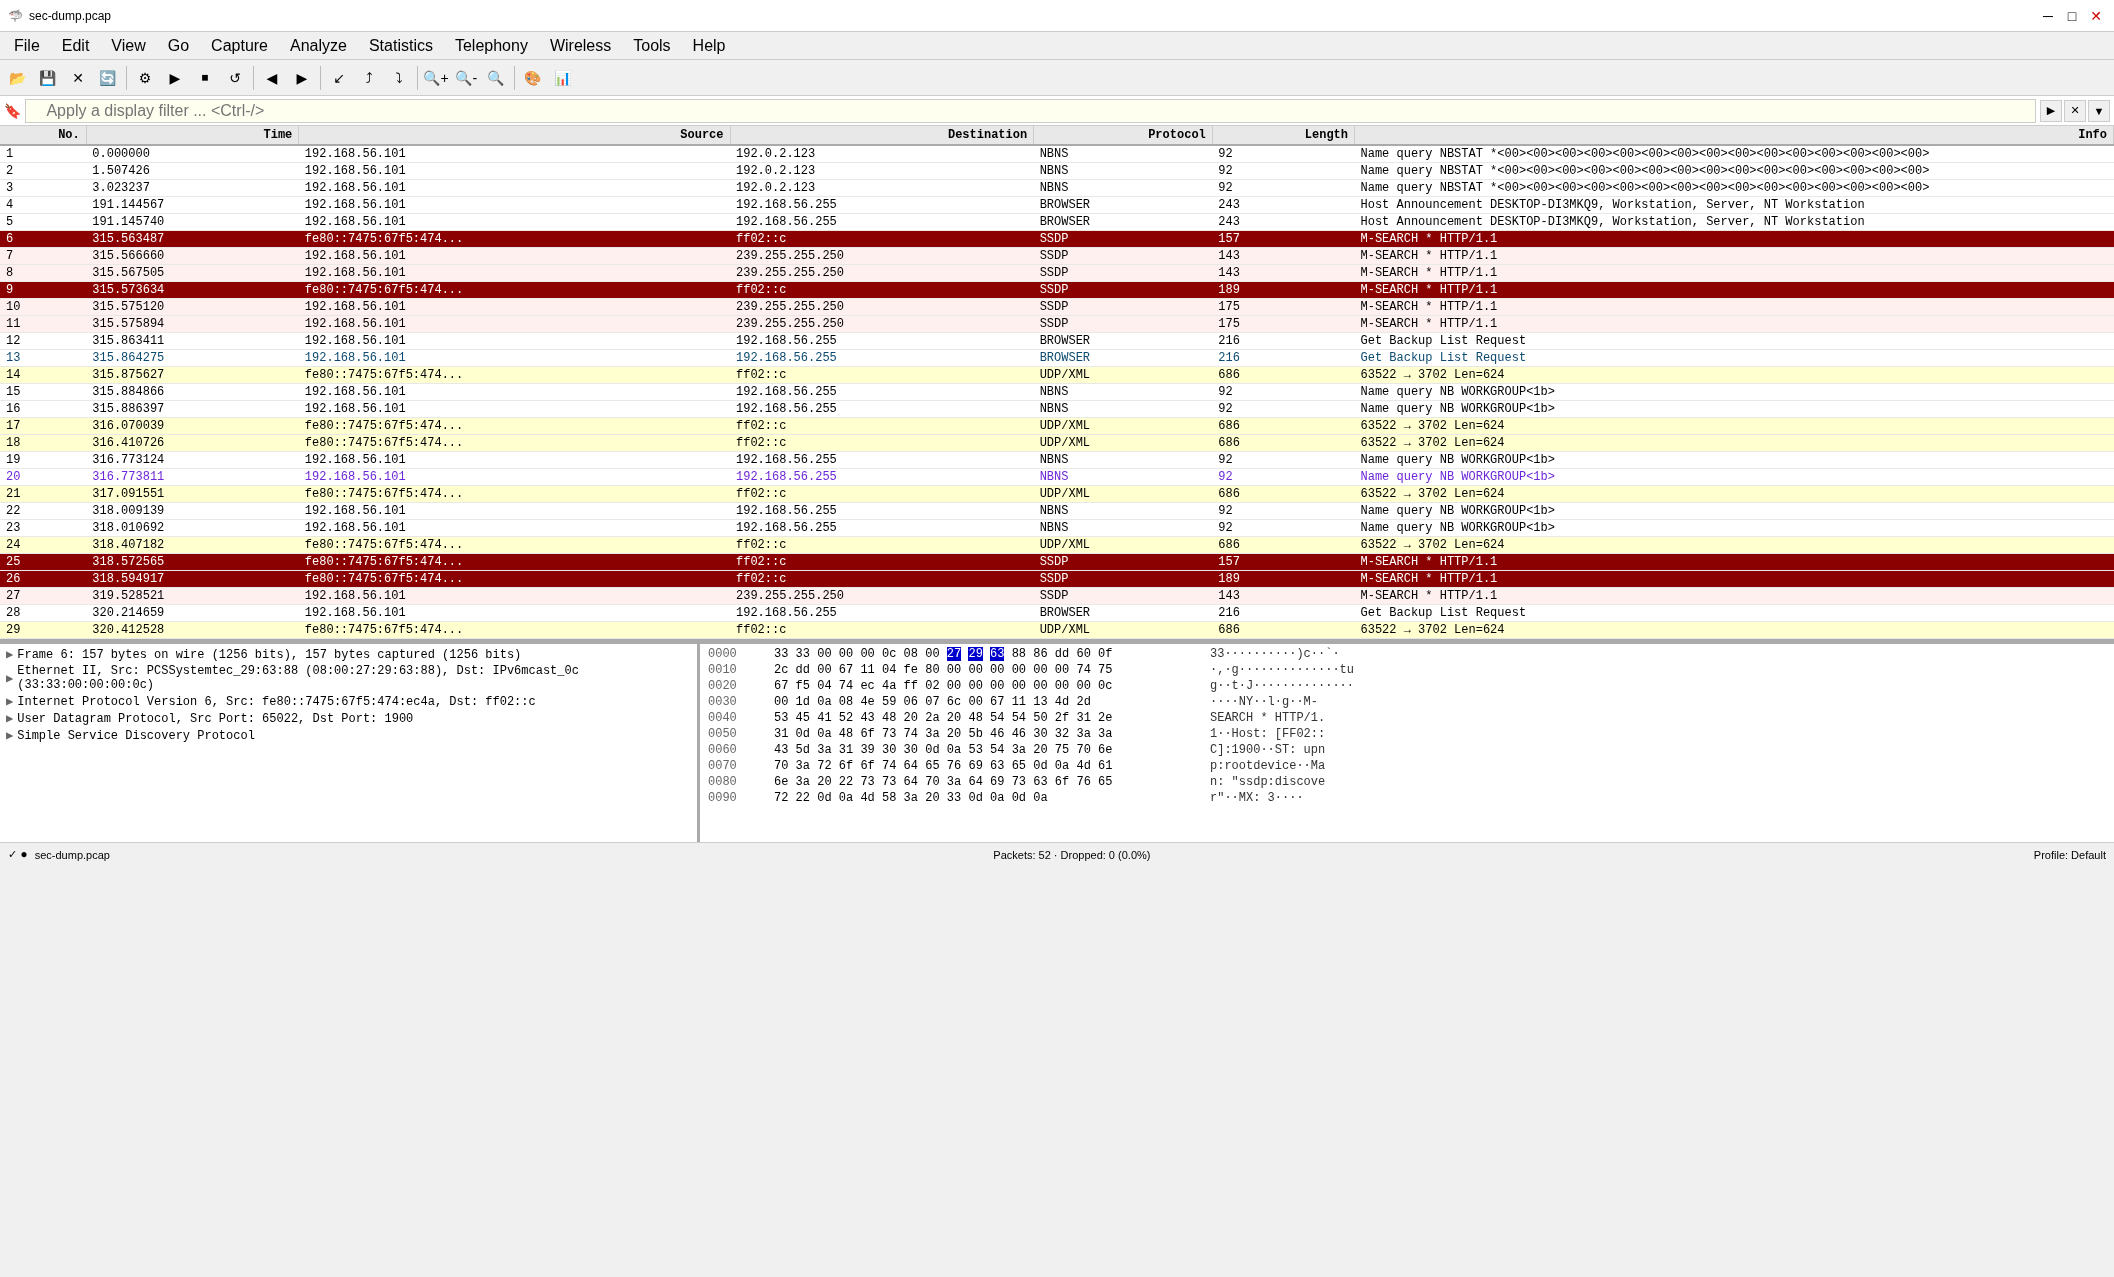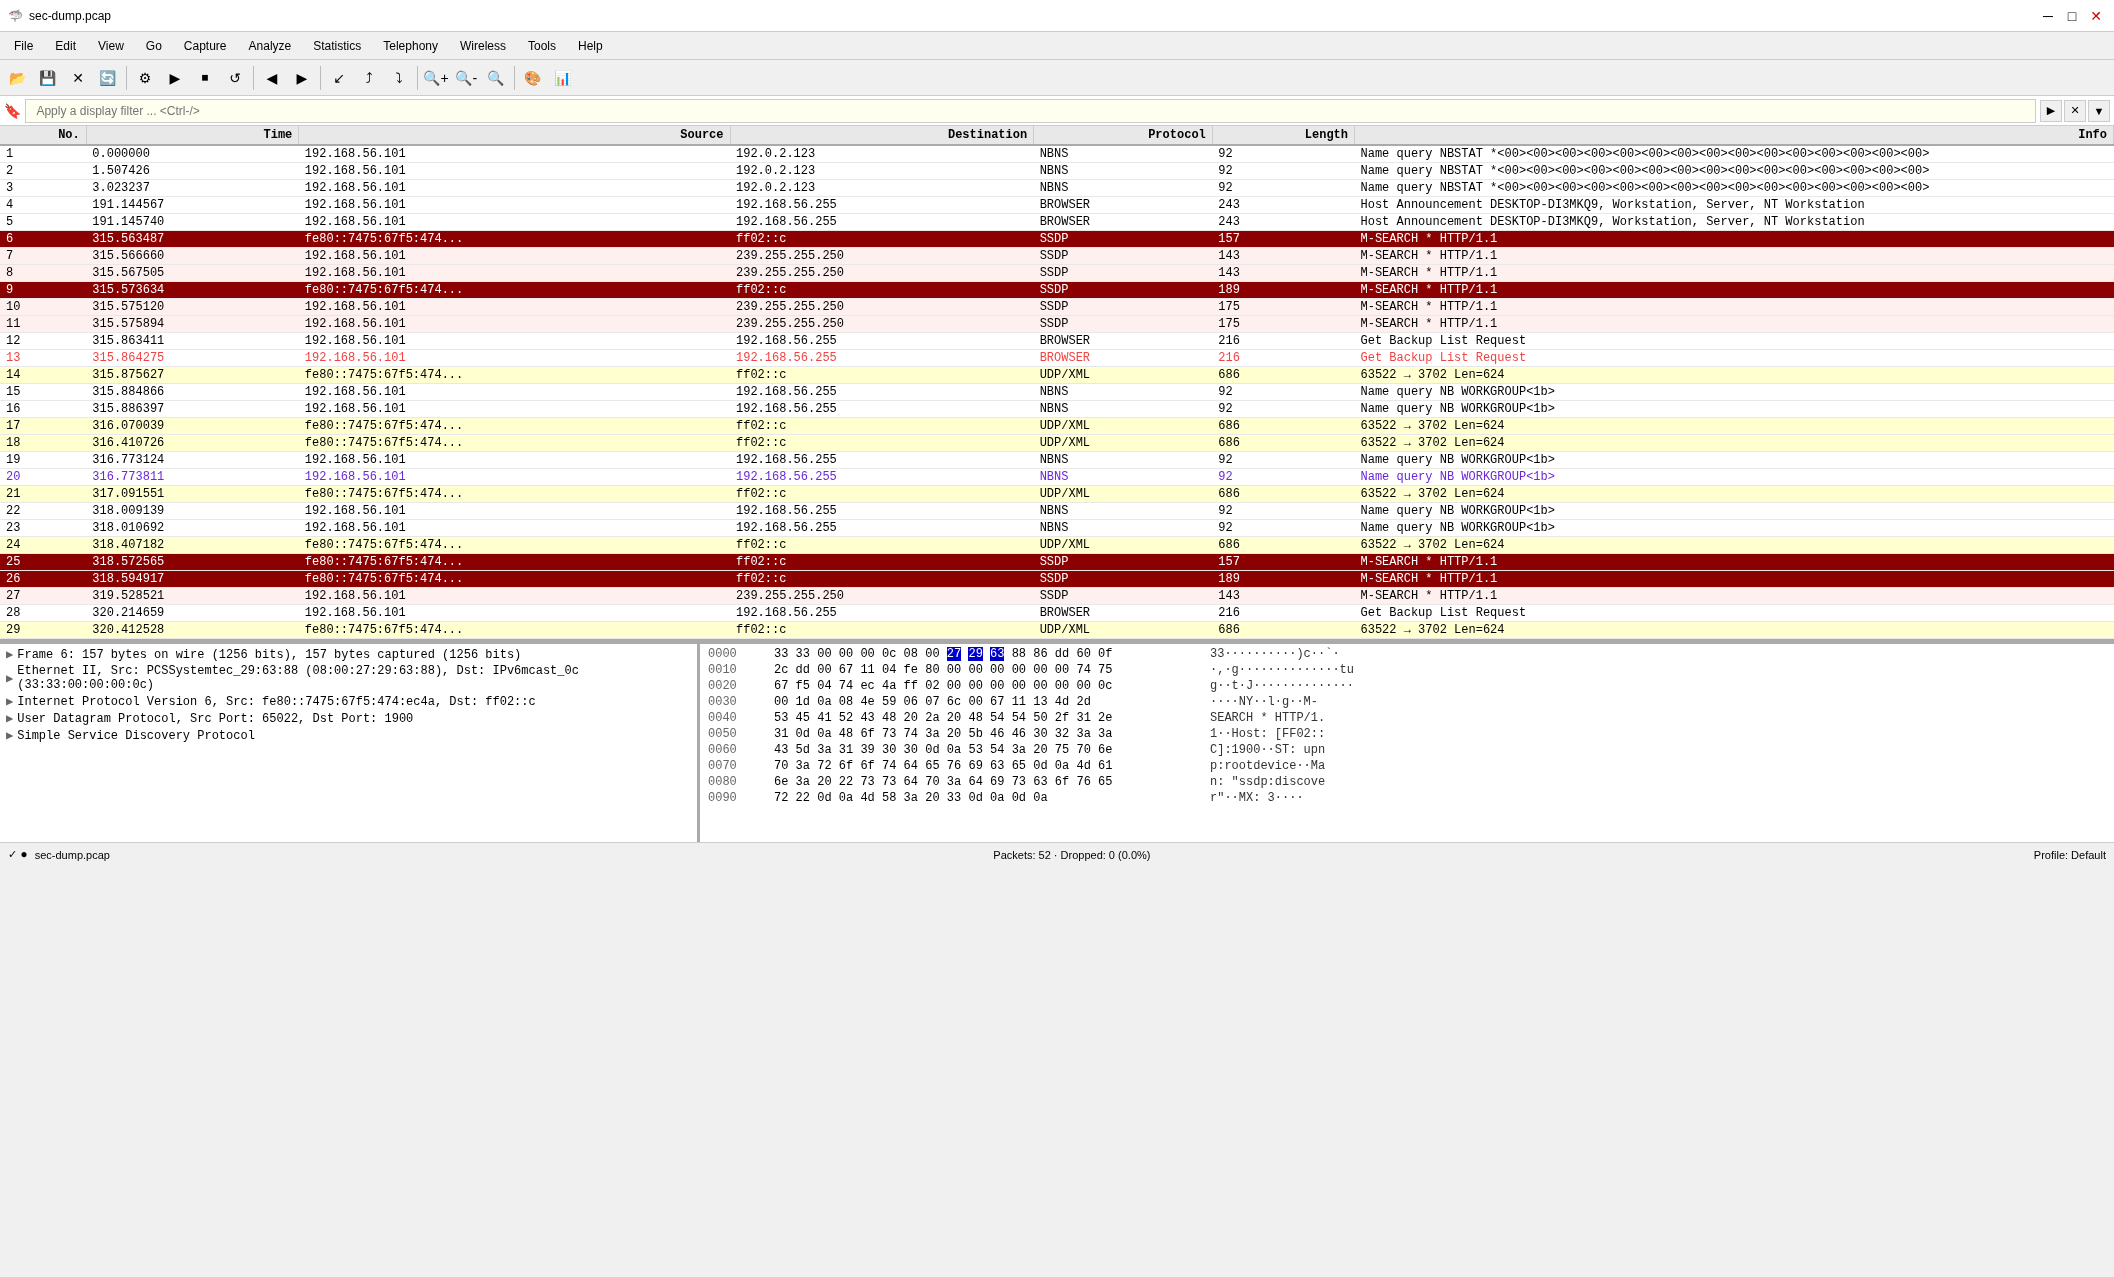--- a/index.html
+++ b/index.html
@@ -25,21 +25,21 @@
       height: 28px;
       display: flex;
       align-items: center;
       padding: 0 4px;
       gap: 2px;
       border-bottom: 1px solid #ccc;
     }
     #menubar .menu-item {
       padding: 4px 10px;
       cursor: pointer;
-      font-size: 12px;
+      font-size: 16px;
     }
 
     
     #toolbar {
       background: #f0f0f0;
       height: 36px;
       display: flex;
       align-items: center;
       padding: 0 4px;
       gap: 2px;
@@ -59,22 +59,22 @@
       background: #fff;
       height: 30px;
       display: flex;
       align-items: center;
       padding: 0 4px;
       border-bottom: 1px solid #ccc;
     }
     #filterbar input {
       flex: 1;
       border: 1px solid #ccc;
-      padding: 2px 10px;
-      font-size: 12px;
+      padding: 2px 20px;
+      font-size: 16px;
       height: 24px;
       background: #fffff0;
     }
     #filterbar .filter-btns { display: flex; gap: 2px; margin-left: 4px; }
     #filterbar .filter-btn { width: 22px; height: 22px; border: 1px solid #ccc; background: #f0f0f0; display: flex; align-items: center; justify-content: center; cursor: pointer; font-size: 11px; }
 
     
     #packet-list-container {
       flex: 1;
       overflow: hidden;
@@ -349,21 +349,21 @@
           </tr>
           <tr style="background: rgb(255, 255, 255); color: rgb(0, 0, 0);">
             <td>12</td>
             <td>315.863411</td>
             <td>192.168.56.101</td>
             <td>192.168.56.255</td>
             <td>BROWSER</td>
             <td>216</td>
             <td>Get Backup List Request</td>
           </tr>
-          <tr style="background: rgb(255, 255, 255); color: #ef4444; font-family: Liberation Mono, monospace;">
+          <tr style="background: rgb(255, 255, 255); color: #0c4a6e; font-family: Liberation Mono, monospace;">
             <td>13</td>
             <td>315.864275</td>
             <td>192.168.56.101</td>
             <td>192.168.56.255</td>
             <td>BROWSER</td>
             <td>216</td>
             <td>Get Backup List Request</td>
           </tr>
           <tr style="background: rgb(255, 255, 208); color: rgb(0, 0, 0);">
             <td>14</td>

